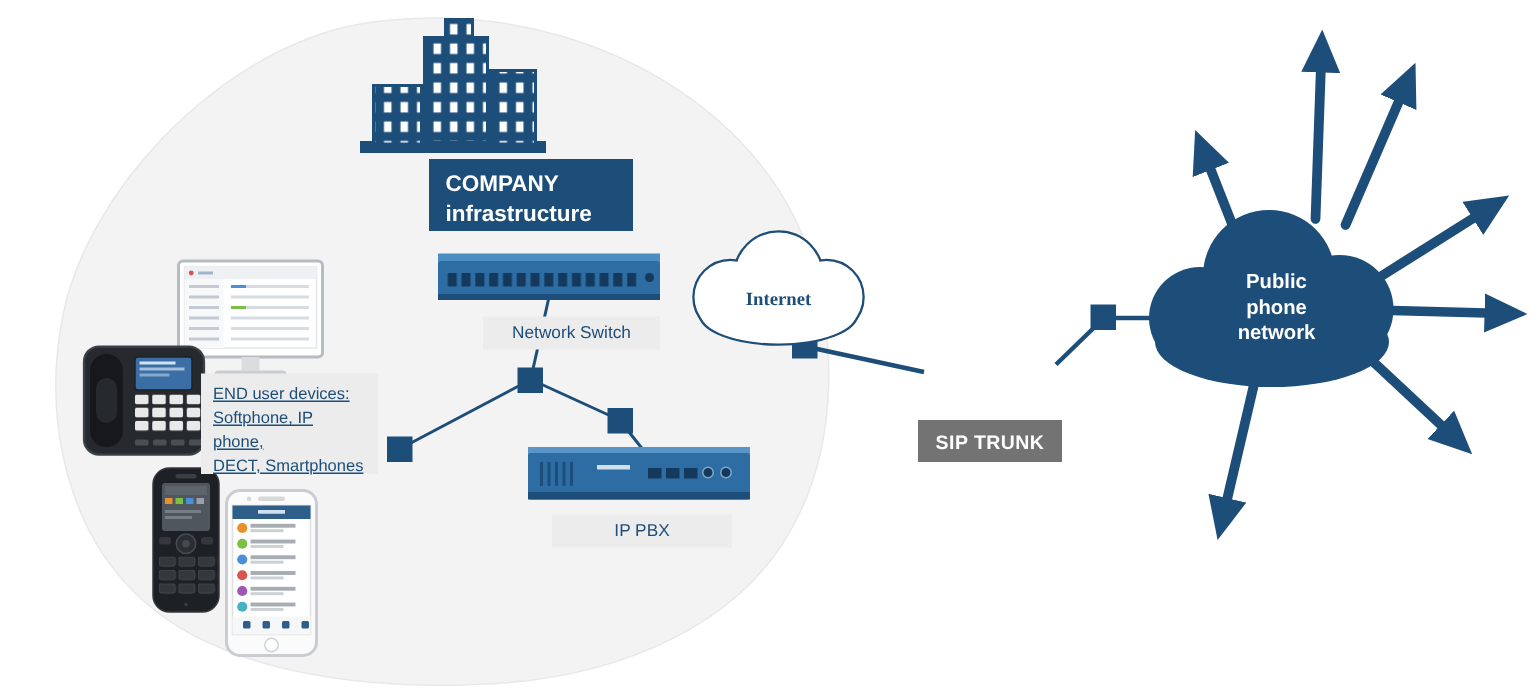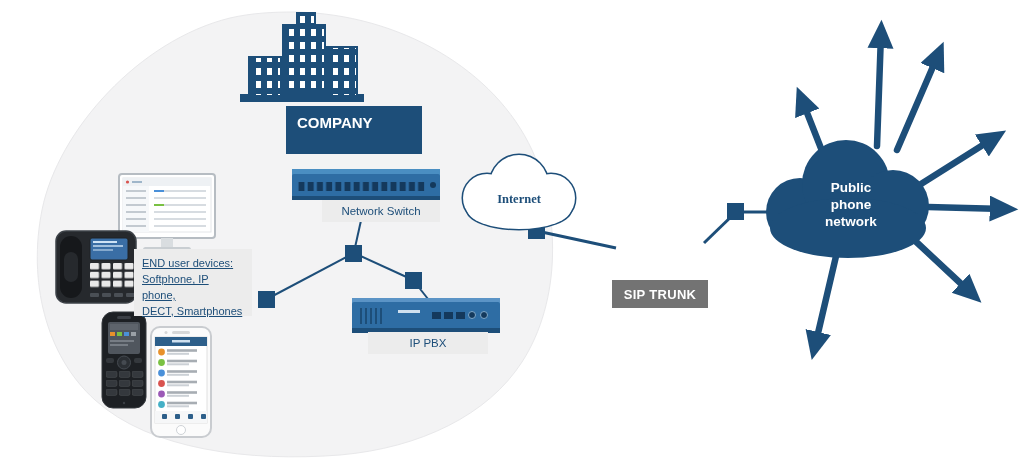--- a/index.html
+++ b/index.html
@@ -239,25 +239,26 @@
     <g fill="#1d4e79">
       <circle cx="800" cy="212" r="34"></circle>
       <circle cx="846" cy="184" r="44"></circle>
       <circle cx="893" cy="206" r="36"></circle>
       <ellipse cx="848" cy="228" rx="78" ry="30"></ellipse>
     </g>
   </svg>
 
   <div class="abs company-box" style="left:286px;top:106px;width:136px;height:48px">
     <div>COMPANY</div>
+    <div>infrastructure</div>
   </div>
 
-  <div class="abs label-box" style="left:322px;top:200px;width:118px;height:22px">Network Switch</div>
-
-  <div class="abs label-box" style="left:368px;top:332px;width:120px;height:22px">IP PBX</div>
+  <div class="abs label-box" style="left:322px;top:211px;width:118px;height:22px">Network Switch</div>
+
+  <div class="abs label-box" style="left:368px;top:343px;width:120px;height:22px">IP PBX</div>
 
   <div class="abs end-label" style="left:134px;top:249px;width:118px;height:67px">END user devices:
 Softphone, IP phone,
 DECT, Smartphones</div>
 
   <div class="abs internet-text" style="left:469px;top:192px;width:100px">Internet</div>
 
   <div class="abs sip-box" style="left:612px;top:236px;width:96px;height:28px">SIP TRUNK</div>
 
   <div class="abs public-text" style="left:798px;top:179px;width:106px">

